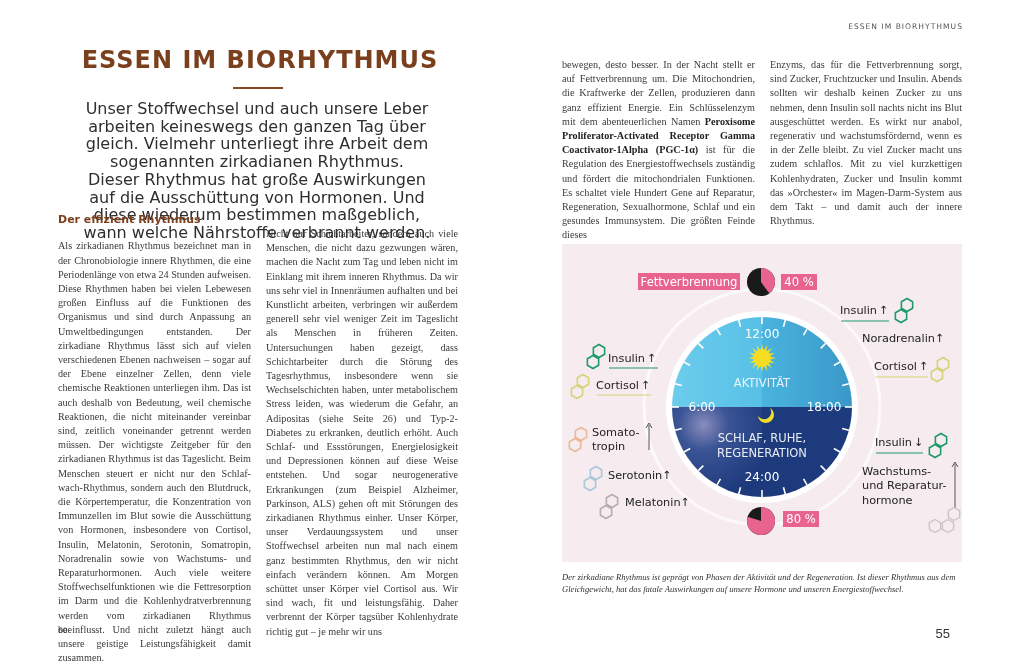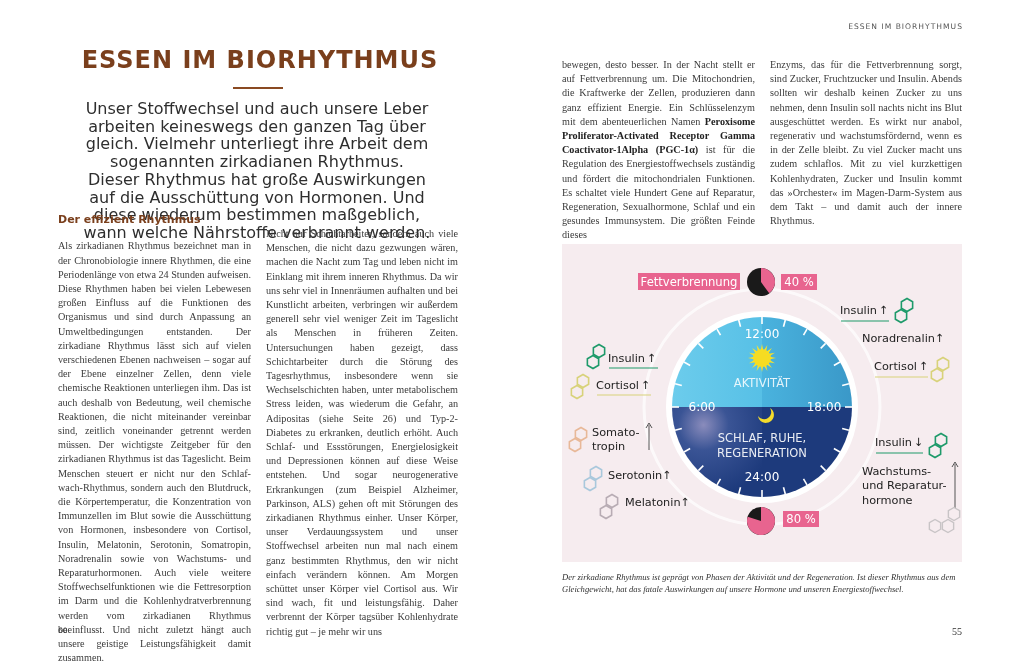--- a/index.html
+++ b/index.html
@@ -15,21 +15,21 @@
   #col1 { left: 58px; top: 213px; width: 193px; }
   #col1 h3 { color: #7a3f1c; font-size: 11px; margin-bottom: 1px; }
   #col2 { left: 266px; top: 215px; width: 192px; }
   #col2 h3 { color: #1f1f1f; }
   #col3 { left: 562px; top: 46px; width: 193px; }
   #col4 { left: 770px; top: 46px; width: 192px; }
   .bold { font-weight: bold; color: #222; }
 
   #running-head { position: absolute; right: 57px; top: 22px; font-family: "DejaVu Sans", sans-serif; font-size: 7.6px; letter-spacing: 1px; color: #555; }
   #page-left { position: absolute; left: 58px; top: 626px; font-family: "DejaVu Sans", sans-serif; font-size: 7.5px; color: #333; }
-  #page-right { position: absolute; right: 58px; top: 626px; font-family: Liberation Serif, serif; font-size: 10px; color: #333; }
+  #page-right { position: absolute; right: 70px; top: 626px; font-family: Liberation Sans, sans-serif; font-size: 13px; color: #333; }
 
   #figure { position: absolute; left: 562px; top: 244px; width: 400px; height: 318px; background: #f6ecef; }
   #figure svg { position: absolute; left: 0; top: 0; }
   #caption { position: absolute; left: 562px; top: 571px; width: 400px; font-family: "Liberation Serif", serif; font-style: italic; font-size: 8.6px; line-height: 12px; color: #333; }
 
   .hl { font-family: "DejaVu Sans", sans-serif; font-size: 11.3px; fill: #222; }
   .clock-txt { font-family: "DejaVu Sans", sans-serif; fill: #ffffff; }
   .tag { font-family: "DejaVu Sans", sans-serif; font-size: 11.6px; fill: #ffffff; }
 </style>
 </head>

